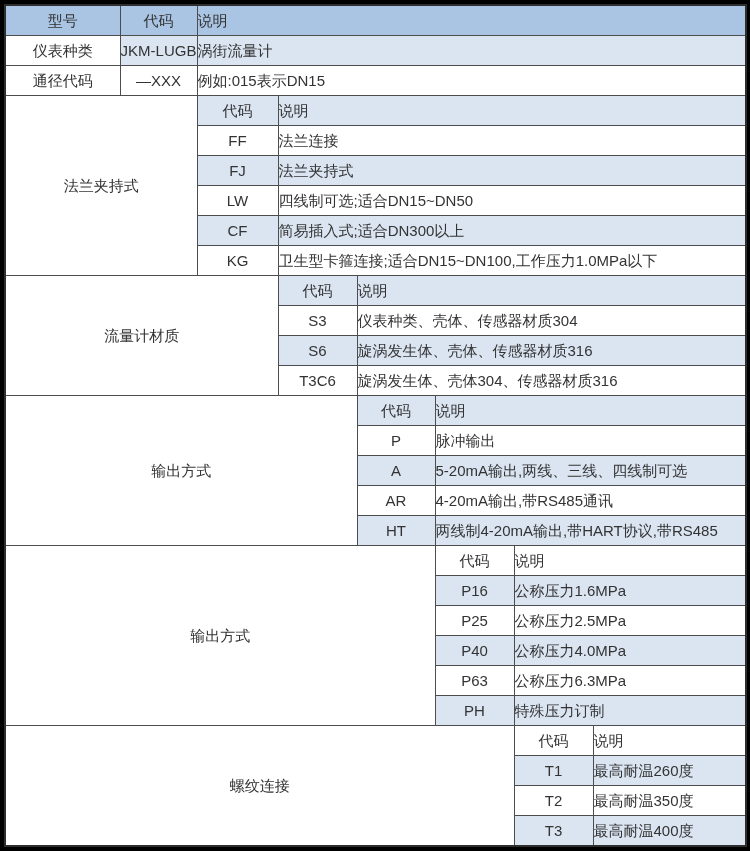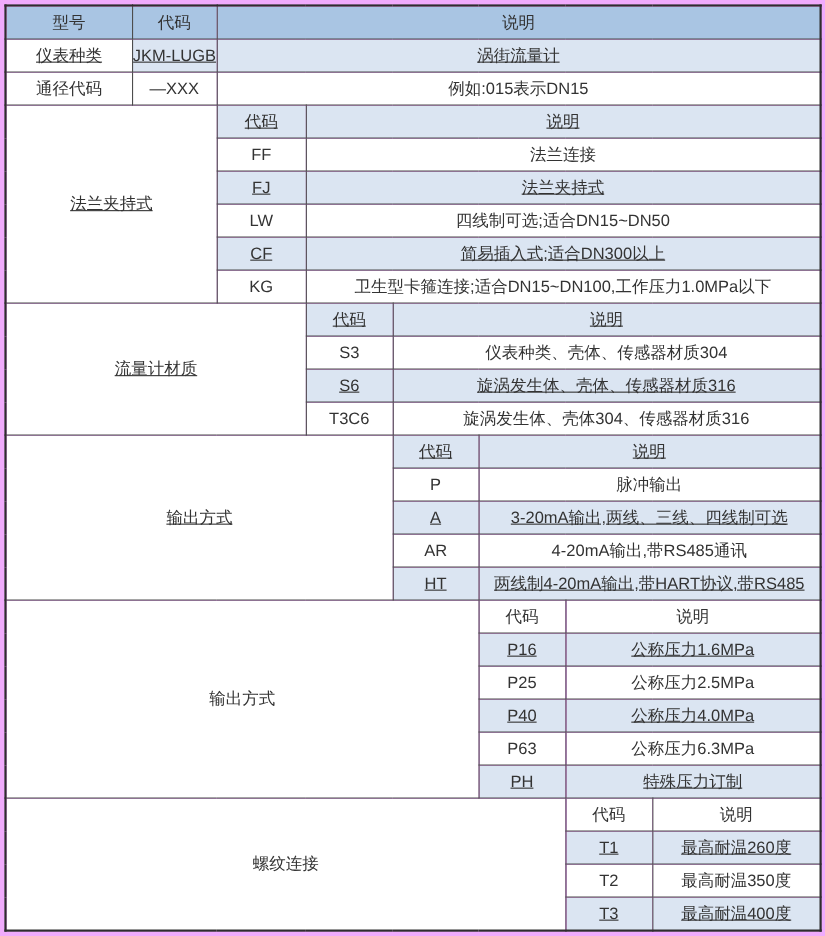--- a/index.html
+++ b/index.html
@@ -6,42 +6,42 @@
     margin: 0;
     padding: 0;
     background: #ffffff;
     font-family: "Liberation Sans", "DejaVu Sans", sans-serif;
   }
   .page {
     width: 750px;
     height: 851px;
     box-sizing: border-box;
     padding: 4px;
-    background: #f0abfc;
+    background: #000000;
   }
   table.spec {
     border-collapse: collapse;
     table-layout: fixed;
     width: 741px;
     border: 2px solid #2e2e2e;
     font-size: 15px;
     color: #333333;
   }
   table.spec td {
     border: 1px solid #4d4d4d;
     height: 29px;
     padding: 0;
     overflow: hidden;
     white-space: nowrap;
     line-height: 29px;
   }
   td.code-cell, td.label-cell { text-align: center; }
-  td.desc-cell { text-align: center; padding: 0 0 0 11px; }
+  td.desc-cell { text-align: left; padding: 0 0 0 11px; }
   tr.r-head td { background: #a9c5e3; }
-  tr.r-blue td { background: #dbe5f2; text-decoration: underline; }
+  tr.r-blue td { background: #dbe5f2; }
   tr.r-white td { background: #ffffff; }
   
   td.label-cell { background: #ffffff !important; }
   tr.r-head td.label-cell { background: #a9c5e3 !important; }
 </style>
 </head>
 <body>
 
 <div class="page">
 <table class="spec">
@@ -123,21 +123,21 @@
     <td class="label-cell" colspan="4" rowspan="5">输出方式</td>
     <td class="code-cell">代码</td>
     <td class="desc-cell" colspan="3">说明</td>
   </tr>
   <tr class="r-white">
     <td class="code-cell">P</td>
     <td class="desc-cell" colspan="3">脉冲输出</td>
   </tr>
   <tr class="r-blue">
     <td class="code-cell">A</td>
-    <td class="desc-cell" colspan="3">3-20mA输出,两线、三线、四线制可选</td>
+    <td class="desc-cell" colspan="3">5-20mA输出,两线、三线、四线制可选</td>
   </tr>
   <tr class="r-white">
     <td class="code-cell">AR</td>
     <td class="desc-cell" colspan="3">4-20mA输出,带RS485通讯</td>
   </tr>
   <tr class="r-blue">
     <td class="code-cell">HT</td>
     <td class="desc-cell" colspan="3">两线制4-20mA输出,带HART协议,带RS485</td>
   </tr>
 

